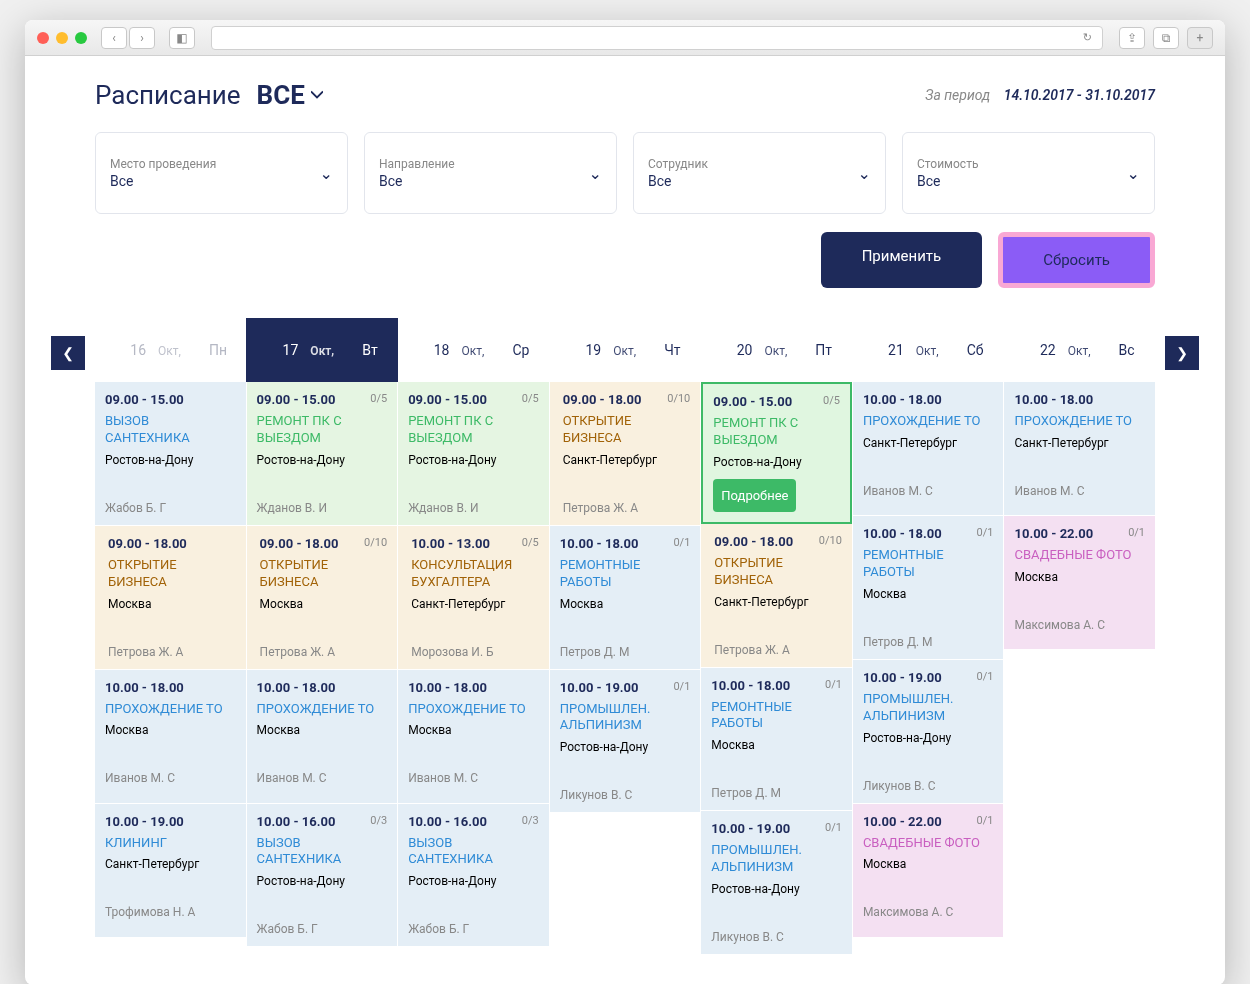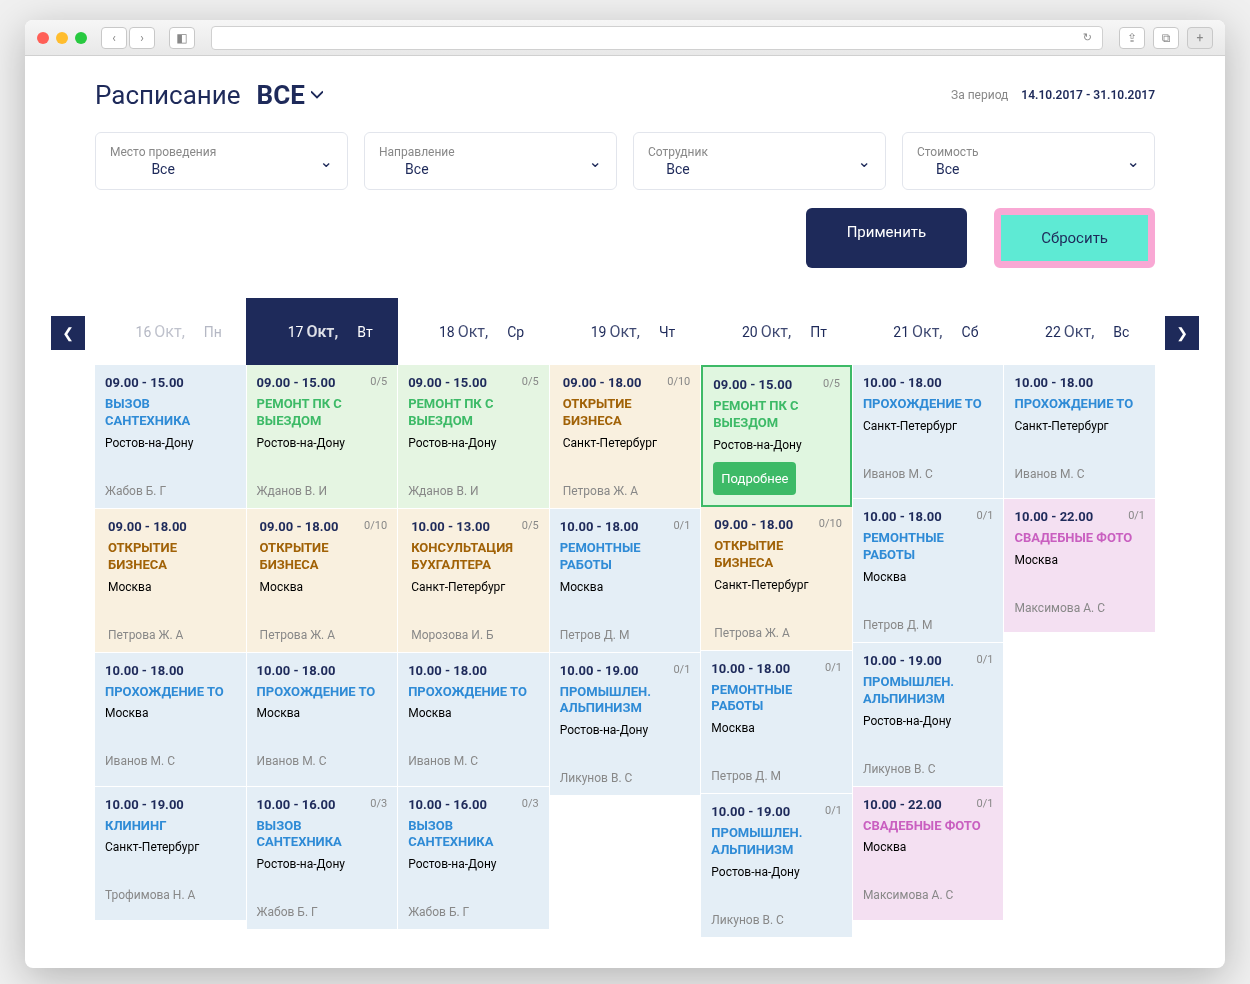--- a/index.html
+++ b/index.html
@@ -11,47 +11,47 @@
 .dot.red { background: #ff5f57; } .dot.yellow { background: #ffbd2e; } .dot.green { background: #28c940; }
 .navbtns { display:flex; gap:2px; margin-left:6px;}
 .navbtn { width:26px; height:22px; border:1px solid #c8c8c8; background:#fff; border-radius:4px; display:flex; align-items:center; justify-content:center; font-size:12px; color:#888;}
 .urlbar { flex:1; height:24px; background:#fff; border:1px solid #d0d0d0; border-radius:4px; margin:0 8px; display:flex; align-items:center; justify-content:flex-end; padding:0 10px; color:#888; font-size:11px;}
 .content { padding: 0 70px 30px; }
 .header { display:flex; justify-content:space-between; align-items:center; padding-top:24px; }
 .title-row { display:flex; align-items:baseline; gap:16px; }
 .page-title { font-size:26px; font-weight:400; color:#1e2a5a; }
 .scope { font-size:26px; font-weight:700; color:#1e2a5a; display:flex; align-items:center; gap:6px; cursor:pointer;}
 .scope svg { width:12px; height:12px; }
-.period { color:#888; font-size:12px;}
+.period { color:#888; font-size:14px;font-style:italic;}
 .period b { color:#1e2a5a; font-weight:600; margin-left:10px;}
 .filters { display:flex; gap:16px; margin-top:22px; }
-.filter { flex:1; border:1px solid #e2e5ec; border-radius:6px; padding:12px 14px; background:#fff; display:flex; justify-content:space-between; align-items:center; cursor:pointer;text-align:center;}
+.filter { flex:1; border:1px solid #e2e5ec; border-radius:6px; padding:24px 14px; background:#fff; display:flex; justify-content:space-between; align-items:center; cursor:pointer;}
 .filter-label { font-size:12px; color:#888; }
 .filter-value { font-size:14px; color:#1e2a5a; margin-top:2px;}
 .chev { color:#1e2a5a; }
-.actions { display:flex; justify-content:flex-end; gap:27px; margin-top:18px;}
+.actions { display:flex; justify-content:flex-end; gap:16px; margin-top:18px;}
 .btn { padding:14px 40px; border-radius:6px; font-size:15px; cursor:pointer; border:1px solid transparent;}
 .btn-primary { background:#1e2a5a; color:#fff;}
-.btn-secondary { background:#5eead4; color:#1e2a5a; border:7px solid #f9a8d4;}
+.btn-secondary { background:#8b5cf6; color:#1e2a5a; border:5px solid #f9a8d4;}
 .calendar { position:relative; margin-top:30px; }
 .day-header { display:flex; }
 .day-head { flex:1; text-align:center; padding:24px 0; font-size:14px; color:#1e2a5a; }
 .day-head.muted { color:#b5b8c4; }
 .day-head.active { background:#1e2a5a; color:#fff; font-weight:600;}
 .day-head b { font-weight:400;margin-left:16px;}
-.day-head span.m { font-size:16px; opacity:.85; margin:0 3px;}
+.day-head span.m { font-size:12px; opacity:.85; margin:0 12px;}
 .arrow { position:absolute; top:18px; width:34px; height:34px; background:#1e2a5a; color:#fff; display:flex; align-items:center; justify-content:center; cursor:pointer; font-size:14px;}
 .arrow.left { left:-44px;} .arrow.right { right:-44px;}
 .grid { display:flex; }
 .col { flex:1; display:flex; flex-direction:column; border-left:1px solid #fff;}
 .col:first-child { border-left:none;}
 .card { position:relative; padding:10px 10px 10px 10px; min-height:134px; border-bottom:1px solid #fff; font-size:12px; cursor:pointer;}
 .card .time { font-weight:700; color:#1e2a5a; font-size:13px;}
 .card .count { position:absolute; top:10px; right:10px; font-size:11px; color:#888;}
-.card .name { font-weight:700; font-size:13px; margin-top:6px; line-height:1.3; text-transform:uppercase;}
+.card .name { font-weight:400; font-size:13px; margin-top:6px; line-height:1.3; text-transform:uppercase;}
 .card .city { color:#000000; margin-top:6px;}
 .card .person { color:#888; margin-top:34px;}
 .more-btn { background:#3dba67; color:#fff; padding:9px 8px; border-radius:4px; display:inline-block; margin-top:10px; font-size:13px;}
 .bg-blue { background:#e4eef6; } .bg-blue .name{ color:#2f8bd6;}
 .bg-green { background:#e5f5e2; } .bg-green .name{ color:#3dba67;}
 .bg-orange { background:#f9f0df;padding-left:13px; } .bg-orange .name{ color:#a16207;}
 .bg-pink { background:#f4e0f2; } .bg-pink .name{ color:#c95fc0;}
 .bg-highlight { background:#e0f6e0; border:2px solid #3dba67; }
 .bg-highlight .name { color:#3dba67;}
 </style>

